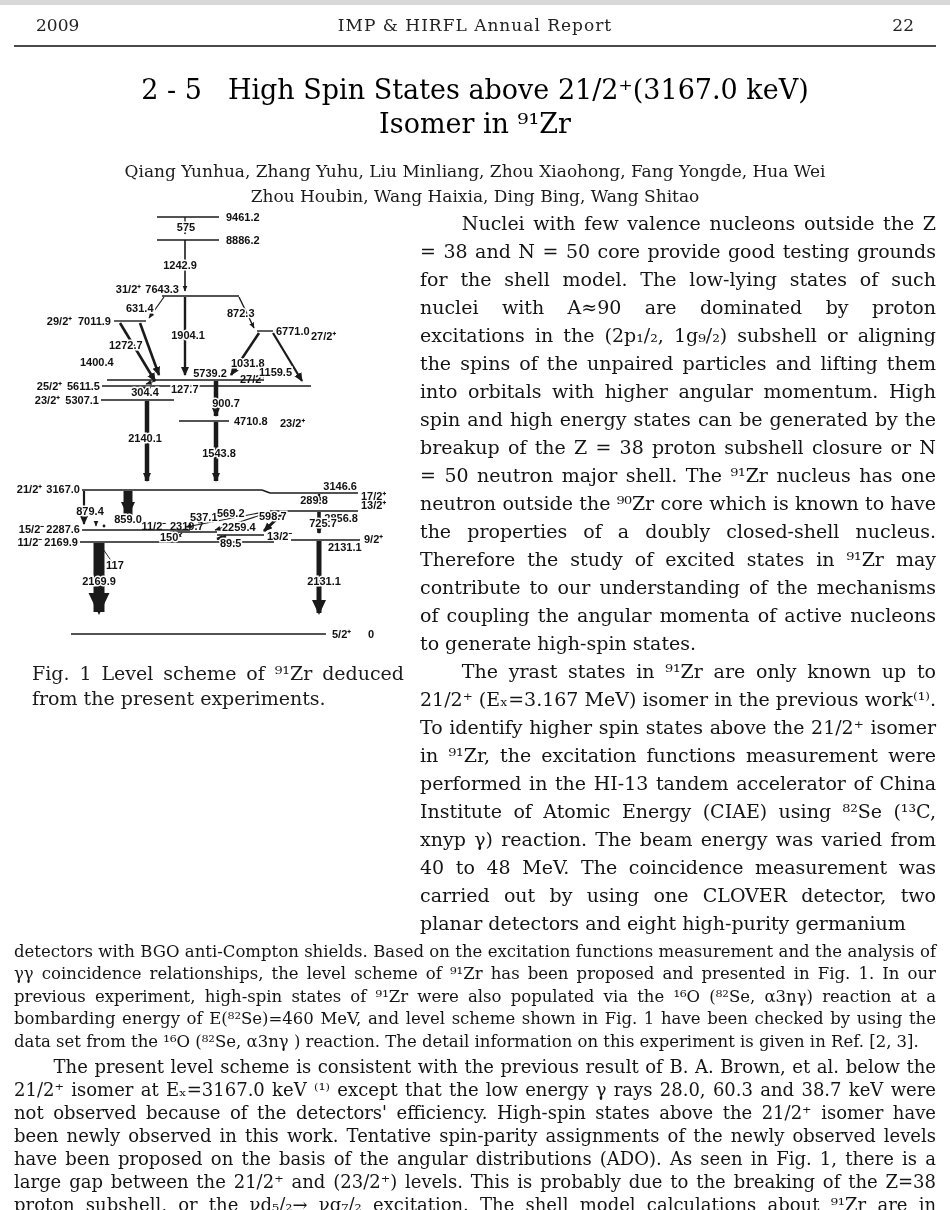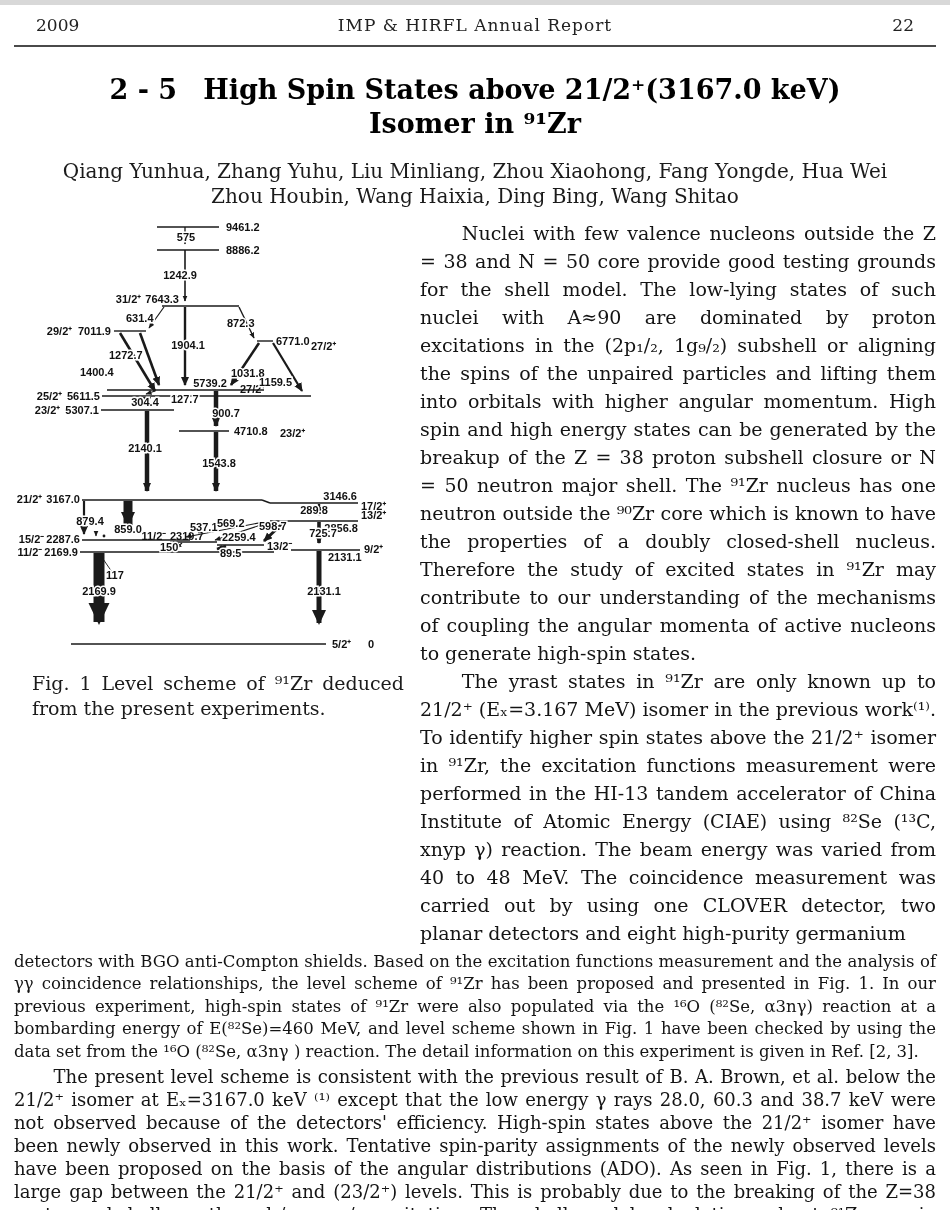--- a/index.html
+++ b/index.html
@@ -7,27 +7,27 @@
        font-family:"DejaVu Serif",serif;position:relative;}
   .scan-top{height:5px;background:#d8d8d8;}
   .page{padding:6px 14px 0 14px;}
   
   .hdr{display:flex;align-items:center;font-size:17px;color:#222;
        padding:4px 22px 10px 22px;border-bottom:2.5px solid #4a4a4a;}
   .hdr .yr{width:120px;text-align:left;}
   .hdr .ct{flex:1;text-align:center;letter-spacing:1px;}
   .hdr .pg{width:120px;text-align:right;}
   
-  .title{margin-top:26px;text-align:center;font-weight:bold;
+  .title{margin-top:26px;text-align:center;font-weight:normal;
          font-size:27px;line-height:34px;color:#000;}
   .title .num{margin-right:26px;}
   
-  .authors{margin-top:18px;text-align:center;font-size:20px;line-height:25px;color:#1b1b1b;}
-  
-  .cols{display:flex;gap:10px;margin-top:10px;}
+  .authors{margin-top:18px;text-align:center;font-size:17px;line-height:25px;color:#1b1b1b;}
+  
+  .cols{display:flex;gap:10px;}
   .figcol{width:396px;flex:none;}
   .figcol svg{display:block;}
   .figcap{margin-top:10px;padding:0 6px 0 18px;font-size:19px;line-height:25px;
           text-align:justify;color:#1b1b1b;}
   .txtcol{flex:1;font-size:19px;line-height:28px;text-align:justify;color:#141414;}
   .txtcol p{margin:0;}
   .ind{text-indent:2.2em;}
   
   .cont{margin:4px 0 0 0;font-size:16.5px;line-height:22.4px;text-align:justify;color:#141414;}
   .p3{margin:2px 0 0 0;font-size:18px;line-height:23px;text-align:justify;

